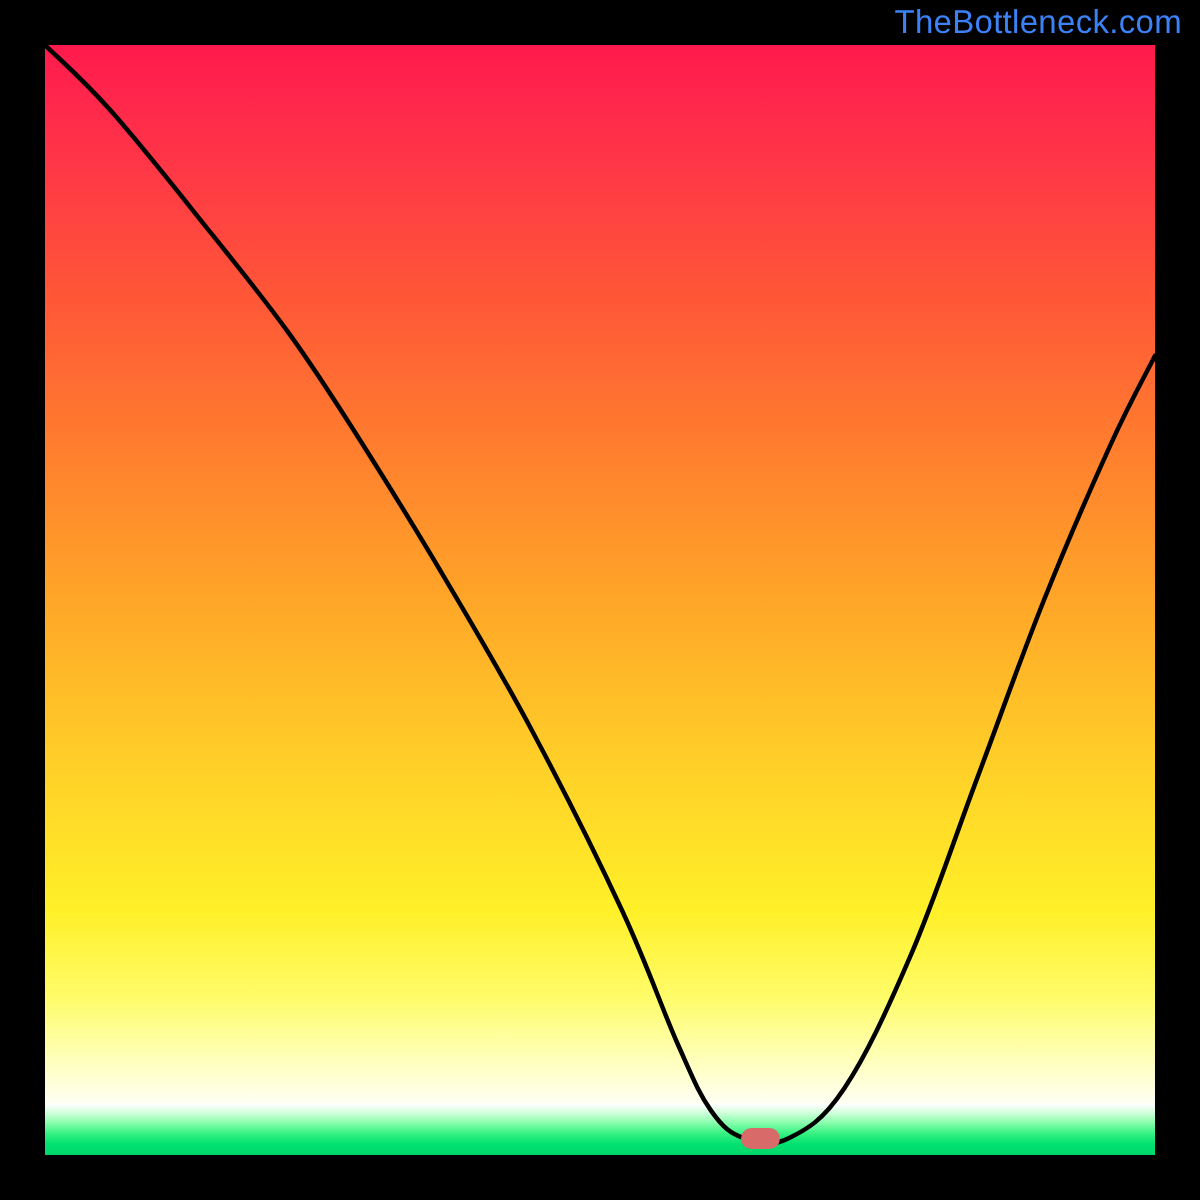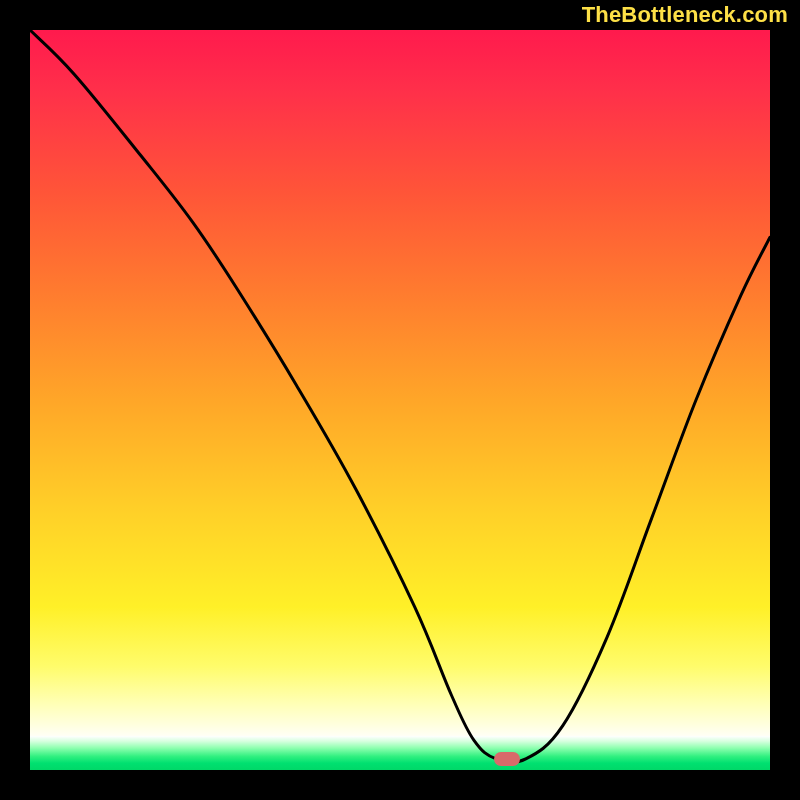--- a/index.html
+++ b/index.html
@@ -79,22 +79,22 @@
     border-radius: 7px;
     background: #d86a6a;
     transform: translate(-50%, -50%);
   }
   .watermark {
     position: absolute;
     top: 2px;
     right: 12px;
     font-family: Arial, Helvetica, sans-serif;
     font-size: 22px;
-    font-weight: 700;
-    color: #fde047;
+    font-weight: 400;
+    color: #3b82f6;
     letter-spacing: 0.2px;
   }
 </style>
 </head>
 <body>
 
 <div class="frame">
 
   <div class="watermark">TheBottleneck.com</div>
 

